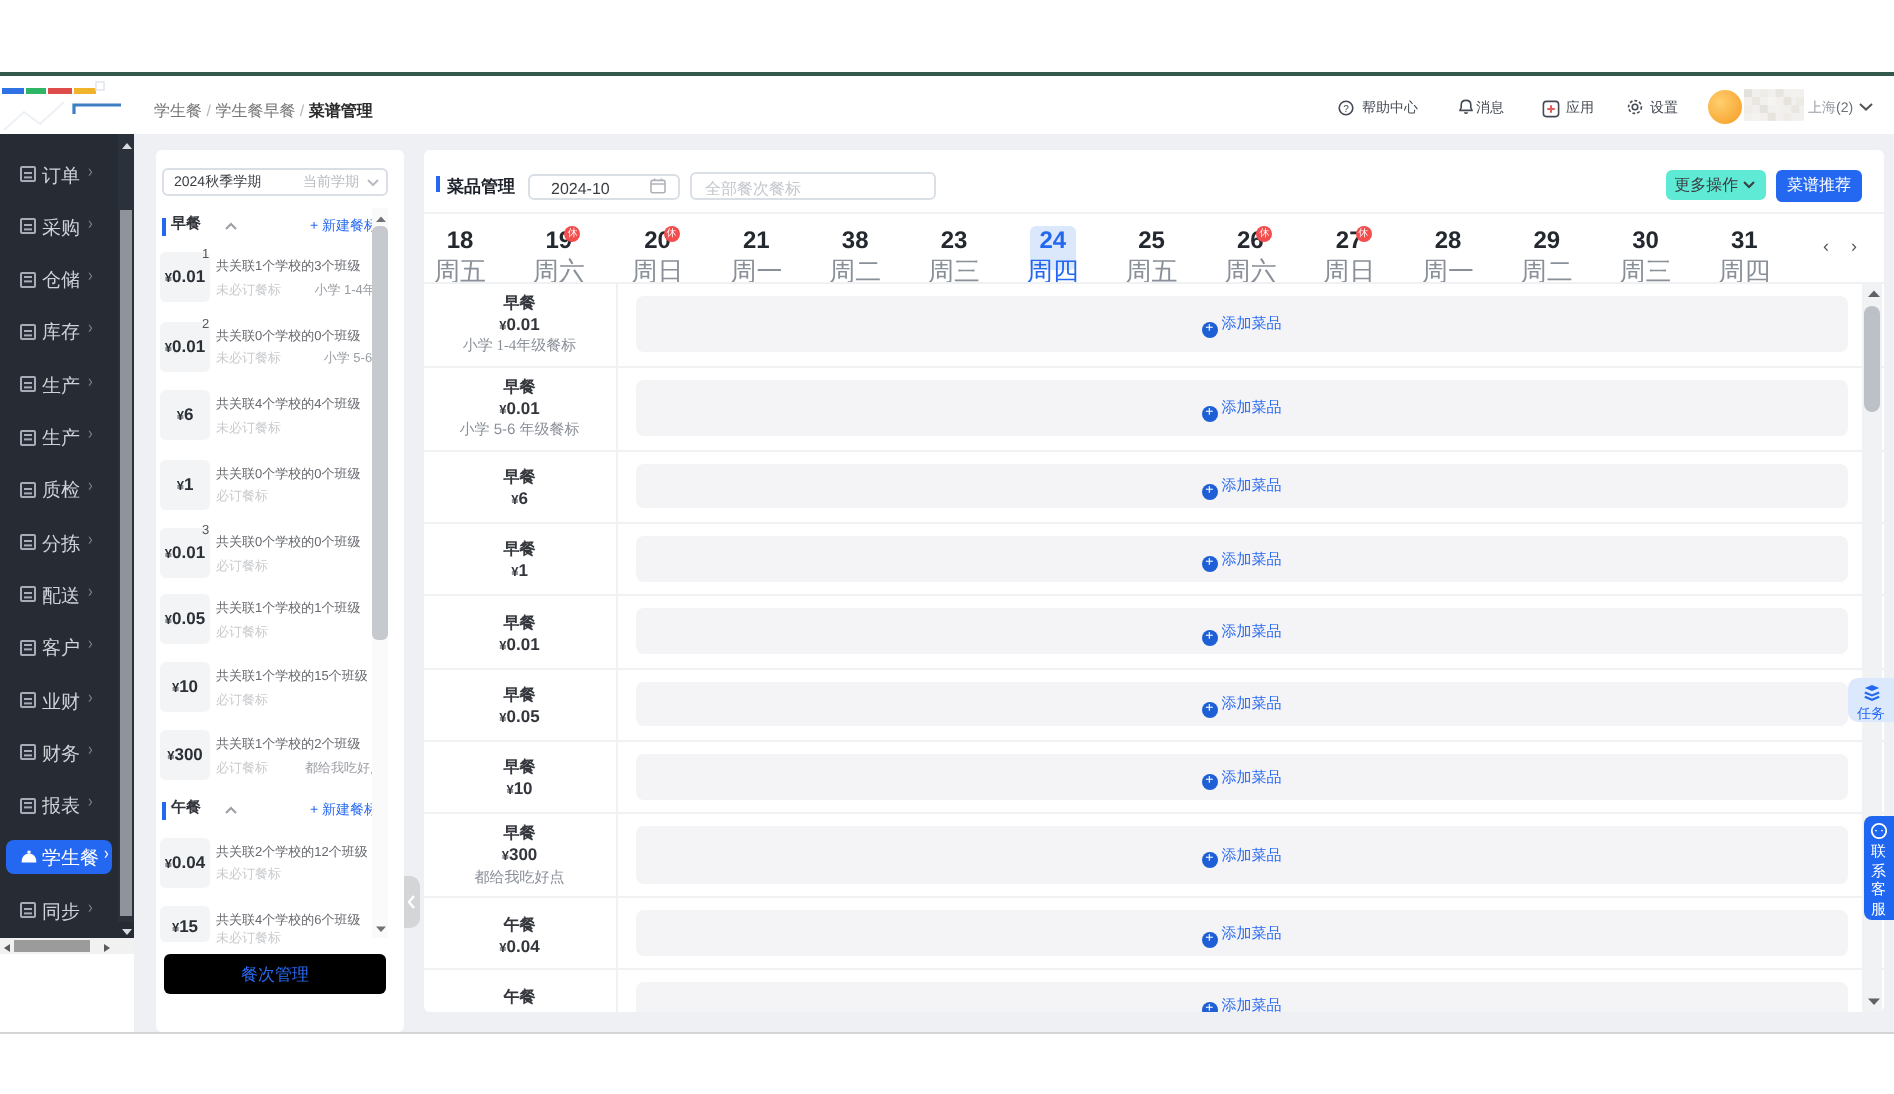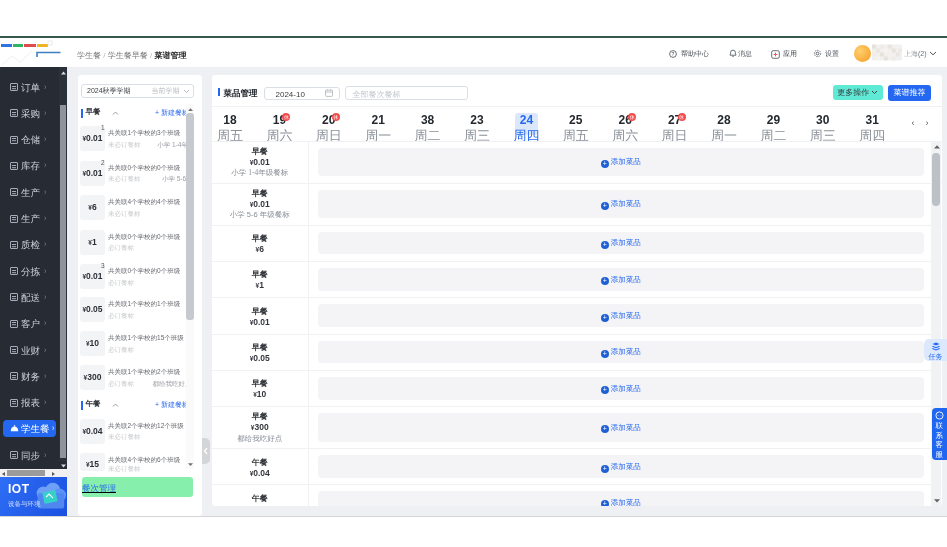--- a/index.html
+++ b/index.html
@@ -215,32 +215,20 @@
     </svg>
   <div id="sb-hscroll"></div>
   <div id="sb-hthumb"></div>
   <svg class="abs" style="left:1px;top:470.5px;" width="5" height="6" viewBox="0 0 5 6">
       <path d="M4 1 L1 3 L4 5 Z" fill="#5a5a5a"></path>
     </svg>
   <svg class="abs" style="left:51px;top:470.5px;" width="5" height="6" viewBox="0 0 5 6">
       <path d="M1 1 L4 3 L1 5 Z" fill="#5a5a5a"></path>
     </svg>
 
-  <div id="iot">
-    <svg class="abs" style="left:30px;top:2px;" width="38" height="36" viewBox="0 0 40 36">
-      <circle cx="14" cy="14" r="7" fill="#6ea0f7"></circle>
-        <circle cx="24" cy="11" r="8" fill="#6ea0f7"></circle>
-        <circle cx="31" cy="16" r="7" fill="#5b92f5"></circle>
-      <rect x="8" y="14" width="28" height="16" rx="2" fill="#4f86ef"></rect>
-      <rect x="14" y="12" width="14" height="12" rx="1" fill="#35d1c9" transform="rotate(-12 21 18)"></rect>
-      <path d="M17 18 L20 15 L24 19" stroke="#fff" stroke-width="1.2" fill="none"></path>
-    </svg>
-    <div class="abs" style="left:8px;top:5px;font-size:12px;font-weight:bold;color:#fff;letter-spacing:0.5px;">IOT</div>
-    <div class="abs" style="left:8px;top:23px;font-size:6.5px;color:#cfe0ff;">设备与环境</div>
-  </div>
 
   <div id="lpanel">
       <div class="sel"></div>
       <div class="abs" style="left:9px;top:11.3px;font-size:7px;color:#3a3d42;">2024秋季学期</div>
       <div class="abs" style="left:73.5px;top:11.3px;font-size:7px;color:#b8bcc2;">当前学期</div>
       <svg class="abs" style="left:105px;top:13.5px;" width="7" height="5" viewBox="0 0 7 5">
         <path d="M1 1 L3.5 3.5 L6 1" stroke="#b8bcc2" stroke-width="1" fill="none"></path>
       </svg>
       <div class="sech-bar" style="top:34px;"></div>
       <div class="sech-t" style="top:32px;">早餐</div>
@@ -301,21 +289,21 @@
       <div class="idots" style="top:380.5px;">⋮</div>
       <div class="il2" style="top:390px;">未必订餐标</div>
       <div class="abs" style="left:107.5px;top:29px;width:8.5px;height:365px;background:#fafafa;"></div>
       <svg class="abs" style="left:108.5px;top:31.5px;" width="7" height="5" viewBox="0 0 7 5">
         <path d="M1 4 L3.5 1.2 L6 4 Z" fill="#6f7277"></path>
       </svg>
       <div class="abs" style="left:108px;top:38px;width:7.5px;height:207px;background:#c6c9ce;border-radius:3px;"></div>
       <svg class="abs" style="left:108.5px;top:387px;" width="7" height="5" viewBox="0 0 7 5">
         <path d="M1 1.2 L6 1.2 L3.5 4 Z" fill="#6f7277"></path>
       </svg>
-      <div class="abs" style="left:4px;top:402px;width:111px;height:20px;background:#86efac;border-radius:3px;text-decoration:underline;"><span style="font-size:8.5px;color:#2a6af2;line-height:20px;">餐次管理</span></div>
+      <div class="abs" style="left:4px;top:402px;width:111px;height:20px;background:#000000;border-radius:3px;text-align:center;text-decoration:underline;"><span style="font-size:8.5px;color:#2a6af2;line-height:20px;">餐次管理</span></div>
     </div>
 
   <div id="mcard">
       <div class="abs" style="left:6px;top:13px;width:2.5px;height:8px;background:#2468f2;"></div>
       <div class="abs" style="left:12px;top:12.5px;font-size:8.5px;font-weight:bold;color:#1d2129;">菜品管理</div>
       <div class="abs" style="left:52.5px;top:11.5px;width:76px;height:13.5px;border:1px solid #dadee5;border-radius:3px;"></div>
       <div class="abs" style="left:64px;top:14.5px;font-size:8px;color:#3a3d42;">2024-10</div>
       <svg class="abs" style="left:113px;top:14px;" width="8" height="8" viewBox="0 0 8 8">
         <rect x="0.5" y="1.2" width="7" height="6.2" rx="0.8" fill="none" stroke="#aeb2b8" stroke-width="0.8"></rect>
         <path d="M0.5 3 L7.5 3 M2.3 1.2 L2.3 0.2 M5.7 1.2 L5.7 0.2" stroke="#aeb2b8" stroke-width="0.8"></path>

